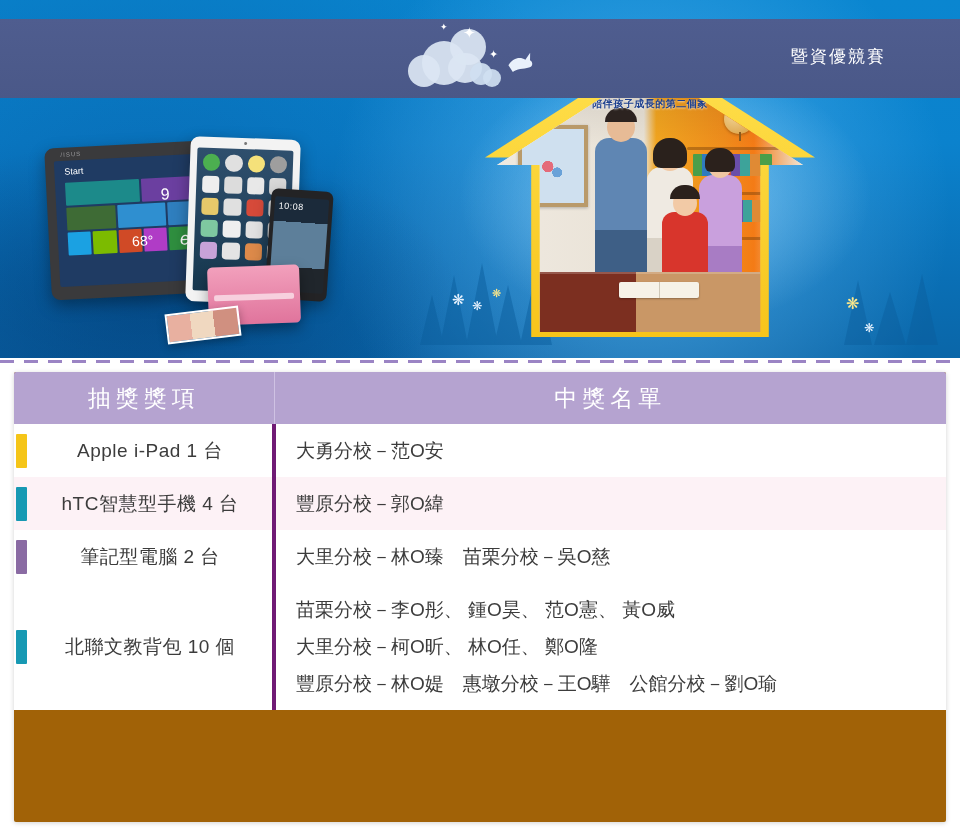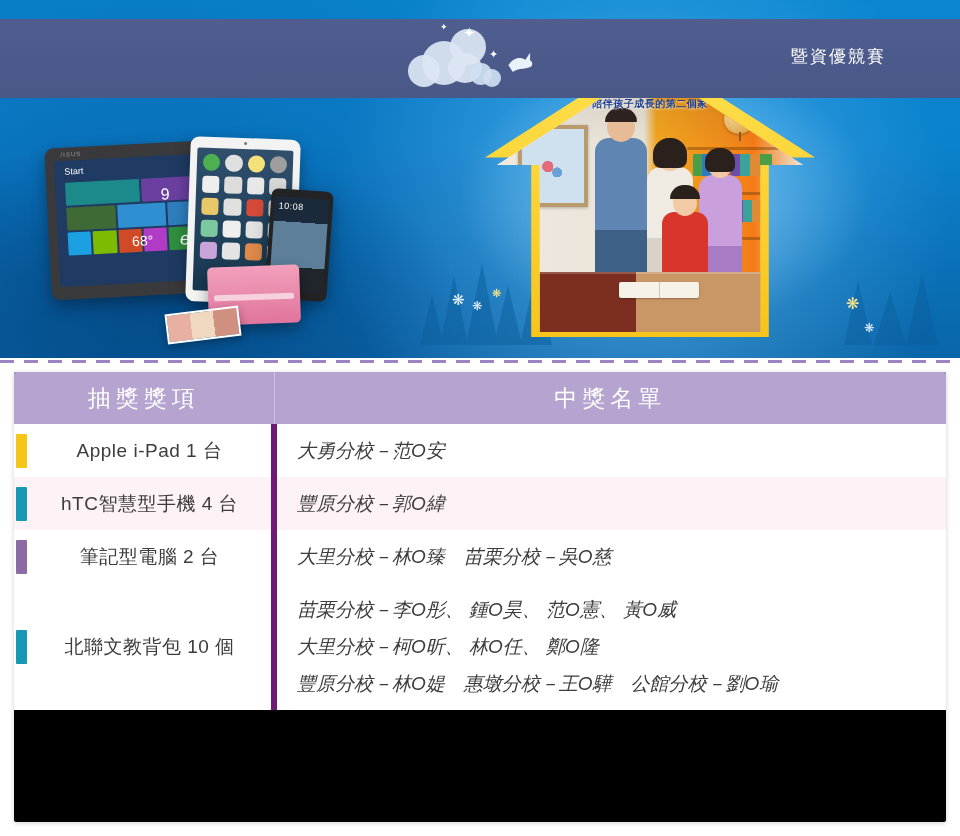--- a/index.html
+++ b/index.html
@@ -170,34 +170,34 @@
   .printer:after{content:"";position:absolute;left:6px;top:28px;width:80px;height:6px;background:#f7d0de;border-radius:2px;}
   .photo-strip{position:absolute;left:118px;top:172px;width:70px;height:26px;transform:rotate(-7deg);
     background:linear-gradient(90deg,#e8b0a0 0 33%,#f0d8c0 33% 66%,#d09080 66% 100%);border:2px solid #fff;box-shadow:0 3px 8px rgba(0,0,0,.3);}
 
   
   .sheet{position:absolute;left:0;top:358px;width:960px;height:478px;background:#ffffff;}
   .dashline{position:absolute;left:0;top:2px;width:960px;height:3px;
     background-image:repeating-linear-gradient(90deg,#9b84c4 0 14px,transparent 14px 24px);}
   .card{
     position:absolute;left:14px;top:14px;width:932px;height:450px;
-    background:#000000;border-radius:2px;box-shadow:0 1px 5px rgba(0,0,0,.18);overflow:hidden;
+    background:#a16207;border-radius:2px;box-shadow:0 1px 5px rgba(0,0,0,.18);overflow:hidden;
   }
   table.awards{width:100%;border-collapse:collapse;table-layout:fixed;}
   table.awards th{
     background:#b5a3d0;color:#ffffff;font-weight:400;
     font-size:23px;letter-spacing:5px;height:50px;vertical-align:middle;
     border-right:1px solid #cfc2e3;
   }
   table.awards th:last-child{border-right:none;}
   table.awards td{
     font-size:19px;color:#3c3c3c;vertical-align:middle;
-    border-right:6px solid #701a75;padding:0;
-  }
-  table.awards td:last-child{border-right:none;font-style:italic;}
+    border-right:4px solid #701a75;padding:0;
+  }
+  table.awards td:last-child{border-right:none;}
   col.c-prize{width:260px;}
   .prize-cell{position:relative;padding:6px 10px 6px 24px;text-align:center;letter-spacing:.5px;white-space:nowrap;}
   .marker{position:absolute;left:2px;top:2px;bottom:2px;width:11px;border-radius:1px;}
   .names-cell{padding:8px 12px 8px 20px;line-height:1.95;}
   .name-line{white-space:nowrap;}
   tr.row-a td{background:#ffffff;}
   tr.row-b td{background:#fdf2f6;}
 </style>
 </head>
 <body>

